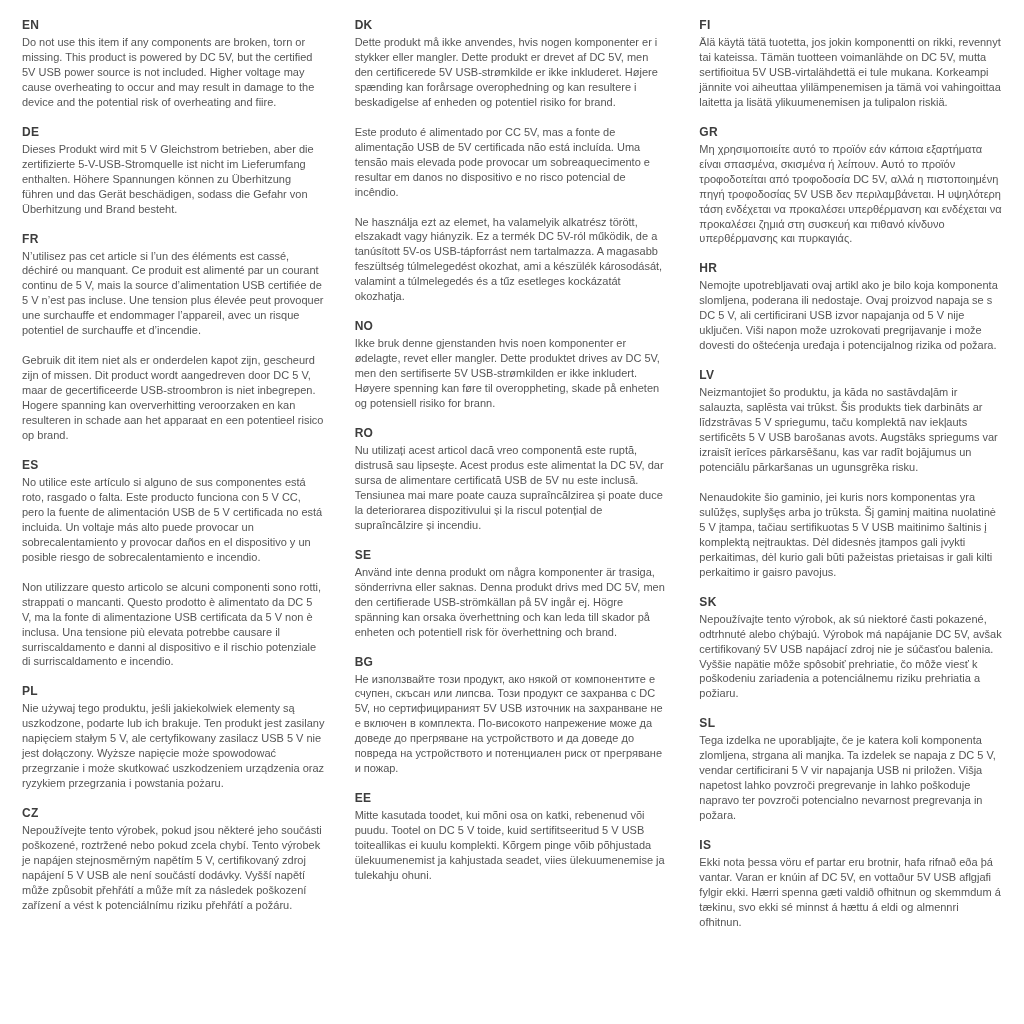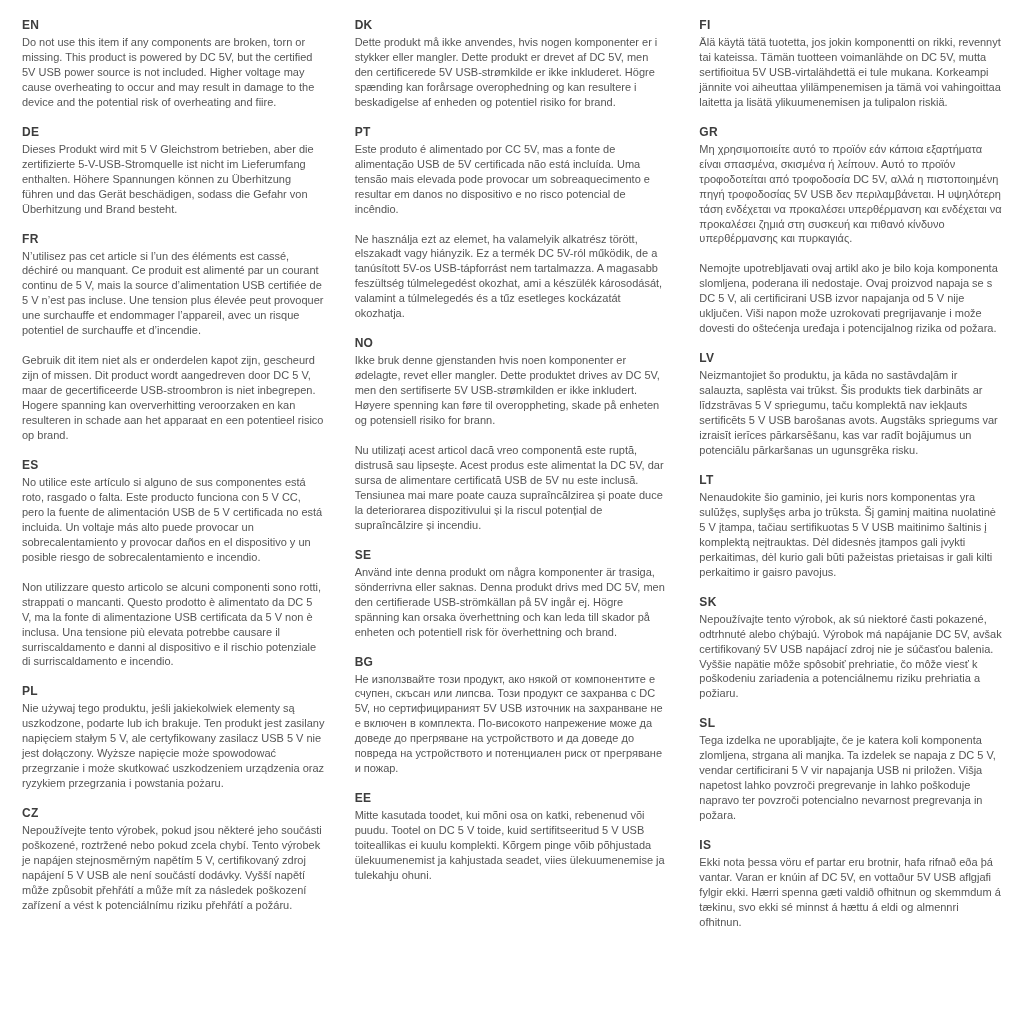--- a/index.html
+++ b/index.html
@@ -77,34 +77,34 @@
         <p class="txt">Nie używaj tego produktu, jeśli jakiekolwiek elementy są uszkodzone, podarte lub ich brakuje. Ten produkt jest zasilany napięciem stałym 5 V, ale certyfikowany zasilacz USB 5 V nie jest dołączony. Wyższe napięcie może spowodować przegrzanie i może skutkować uszkodzeniem urządzenia oraz ryzykiem przegrzania i powstania pożaru.</p>
       </section>
       <section class="lang">
         <h2 class="code">CZ</h2>
         <p class="txt">Nepoužívejte tento výrobek, pokud jsou některé jeho součásti poškozené, roztržené nebo pokud zcela chybí. Tento výrobek je napájen stejnosměrným napětím 5 V, certifikovaný zdroj napájení 5 V USB ale není součástí dodávky. Vyšší napětí může způsobit přehřátí a může mít za následek poškození zařízení a vést k potenciálnímu riziku přehřátí a požáru.</p>
       </section>
     </div>
   <div class="col">
       <section class="lang">
         <h2 class="code">DK</h2>
-        <p class="txt">Dette produkt må ikke anvendes, hvis nogen komponenter er i stykker eller mangler. Dette produkt er drevet af DC 5V, men den certificerede 5V USB-strømkilde er ikke inkluderet. Högre spænding kan forårsage overophedning og kan resultere i beskadigelse af enheden og potentiel risiko for brand.</p>
+        <p class="txt">Dette produkt må ikke anvendes, hvis nogen komponenter er i stykker eller mangler. Dette produkt er drevet af DC 5V, men den certificerede 5V USB-strømkilde er ikke inkluderet. Højere spænding kan forårsage overophedning og kan resultere i beskadigelse af enheden og potentiel risiko for brand.</p>
       </section>
       <section class="lang">
-        <h2 class="code">PT</h2>
         <p class="txt">Este produto é alimentado por CC 5V, mas a fonte de alimentação USB de 5V certificada não está incluída. Uma tensão mais elevada pode provocar um sobreaquecimento e resultar em danos no dispositivo e no risco potencial de incêndio.</p>
       </section>
       <section class="lang">
         <p class="txt">Ne használja ezt az elemet, ha valamelyik alkatrész törött, elszakadt vagy hiányzik. Ez a termék DC 5V-ról működik, de a tanúsított 5V-os USB-tápforrást nem tartalmazza. A magasabb feszültség túlmelegedést okozhat, ami a készülék károsodását, valamint a túlmelegedés és a tűz esetleges kockázatát okozhatja.</p>
       </section>
       <section class="lang">
         <h2 class="code">NO</h2>
         <p class="txt">Ikke bruk denne gjenstanden hvis noen komponenter er ødelagte, revet eller mangler. Dette produktet drives av DC 5V, men den sertifiserte 5V USB-strømkilden er ikke inkludert. Høyere spenning kan føre til overoppheting, skade på enheten og potensiell risiko for brann.</p>
       </section>
       <section class="lang">
+        <h2 class="code">RO</h2>
         <p class="txt">Nu utilizați acest articol dacă vreo componentă este ruptă, distrusă sau lipsește. Acest produs este alimentat la DC 5V, dar sursa de alimentare certificată USB de 5V nu este inclusă. Tensiunea mai mare poate cauza supraîncălzirea și poate duce la deteriorarea dispozitivului și la riscul potențial de supraîncălzire și incendiu.</p>
       </section>
       <section class="lang">
         <h2 class="code">SE</h2>
         <p class="txt">Använd inte denna produkt om några komponenter är trasiga, sönderrivna eller saknas. Denna produkt drivs med DC 5V, men den certifierade USB-strömkällan på 5V ingår ej. Högre spänning kan orsaka överhettning och kan leda till skador på enheten och potentiell risk för överhettning och brand.</p>
       </section>
       <section class="lang">
         <h2 class="code">BG</h2>
         <p class="txt">Не използвайте този продукт, ако някой от компонентите е счупен, скъсан или липсва. Този продукт се захранва с DC 5V, но сертифицираният 5V USB източник на захранване не е включен в комплекта. По-високото напрежение може да доведе до прегряване на устройството и да доведе до повреда на устройството и потенциален риск от прегряване и пожар.</p>
       </section>
@@ -116,28 +116,28 @@
   <div class="col">
       <section class="lang">
         <h2 class="code">FI</h2>
         <p class="txt">Älä käytä tätä tuotetta, jos jokin komponentti on rikki, revennyt tai kateissa. Tämän tuotteen voimanlähde on DC 5V, mutta sertifioitua 5V USB-virtalähdettä ei tule mukana. Korkeampi jännite voi aiheuttaa ylilämpenemisen ja tämä voi vahingoittaa laitetta ja lisätä ylikuumenemisen ja tulipalon riskiä.</p>
       </section>
       <section class="lang">
         <h2 class="code">GR</h2>
         <p class="txt">Μη χρησιμοποιείτε αυτό το προϊόν εάν κάποια εξαρτήματα είναι σπασμένα, σκισμένα ή λείπουν. Αυτό το προϊόν τροφοδοτείται από τροφοδοσία DC 5V, αλλά η πιστοποιημένη πηγή τροφοδοσίας 5V USB δεν περιλαμβάνεται. Η υψηλότερη τάση ενδέχεται να προκαλέσει υπερθέρμανση και ενδέχεται να προκαλέσει ζημιά στη συσκευή και πιθανό κίνδυνο υπερθέρμανσης και πυρκαγιάς.</p>
       </section>
       <section class="lang">
+        <h2 class="code">HR</h2>
         <p class="txt">Nemojte upotrebljavati ovaj artikl ako je bilo koja komponenta slomljena, poderana ili nedostaje. Ovaj proizvod napaja se s DC 5 V, ali certificirani USB izvor napajanja od 5 V nije uključen. Viši napon može uzrokovati pregrijavanje i može dovesti do oštećenja uređaja i potencijalnog rizika od požara.</p>
       </section>
       <section class="lang">
         <h2 class="code">LV</h2>
         <p class="txt">Neizmantojiet šo produktu, ja kāda no sastāvdaļām ir salauzta, saplēsta vai trūkst. Šis produkts tiek darbināts ar līdzstrāvas 5 V spriegumu, taču komplektā nav iekļauts sertificēts 5 V USB barošanas avots. Augstāks spriegums var izraisīt ierīces pārkarsēšanu, kas var radīt bojājumus un potenciālu pārkaršanas un ugunsgrēka risku.</p>
       </section>
       <section class="lang">
-        <h2 class="code">LT</h2>
         <p class="txt">Nenaudokite šio gaminio, jei kuris nors komponentas yra sulūžęs, suplyšęs arba jo trūksta. Šį gaminį maitina nuolatinė 5 V įtampa, tačiau sertifikuotas 5 V USB maitinimo šaltinis į komplektą neįtrauktas. Dėl didesnės įtampos gali įvykti perkaitimas, dėl kurio gali būti pažeistas prietaisas ir gali kilti perkaitimo ir gaisro pavojus.</p>
       </section>
       <section class="lang">
         <h2 class="code">SK</h2>
         <p class="txt">Nepoužívajte tento výrobok, ak sú niektoré časti pokazené, odtrhnuté alebo chýbajú. Výrobok má napájanie DC 5V, avšak certifikovaný 5V USB napájací zdroj nie je súčasťou balenia. Vyššie napätie môže spôsobiť prehriatie, čo môže viesť k poškodeniu zariadenia a potenciálnemu riziku prehriatia a požiaru.</p>
       </section>
       <section class="lang">
         <h2 class="code">SL</h2>
         <p class="txt">Tega izdelka ne uporabljajte, če je katera koli komponenta zlomljena, strgana ali manjka. Ta izdelek se napaja z DC 5 V, vendar certificirani 5 V vir napajanja USB ni priložen. Višja napetost lahko povzroči pregrevanje in lahko poškoduje napravo ter povzroči potencialno nevarnost pregrevanja in požara.</p>
       </section>

